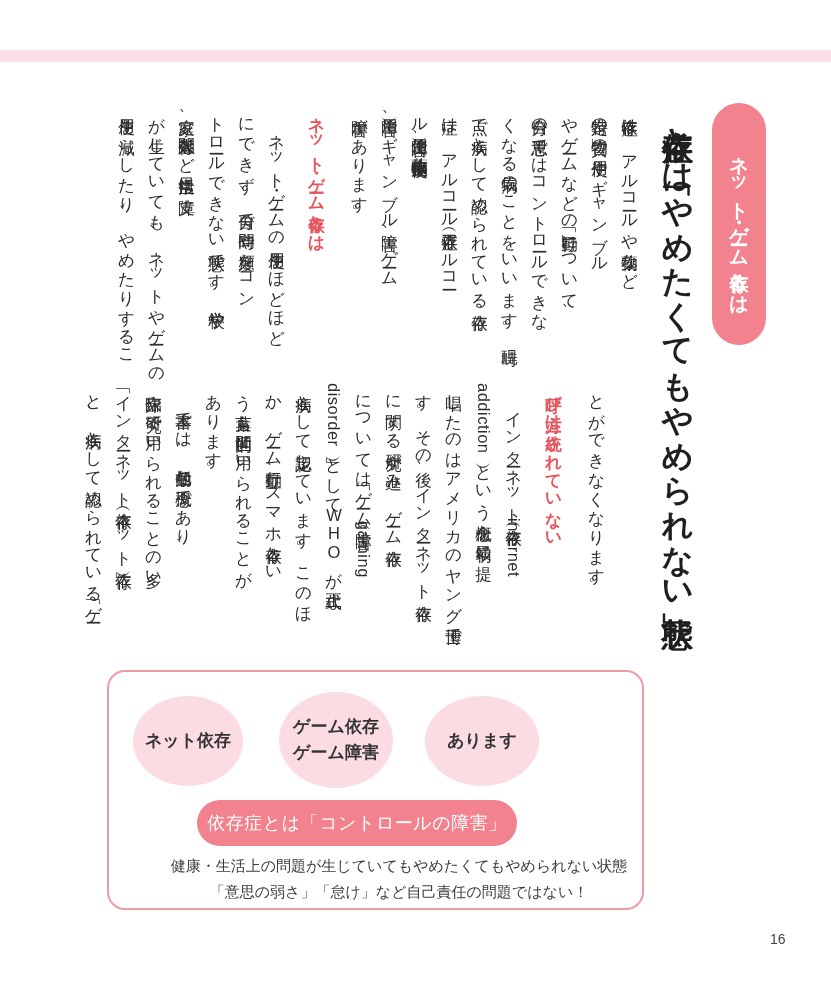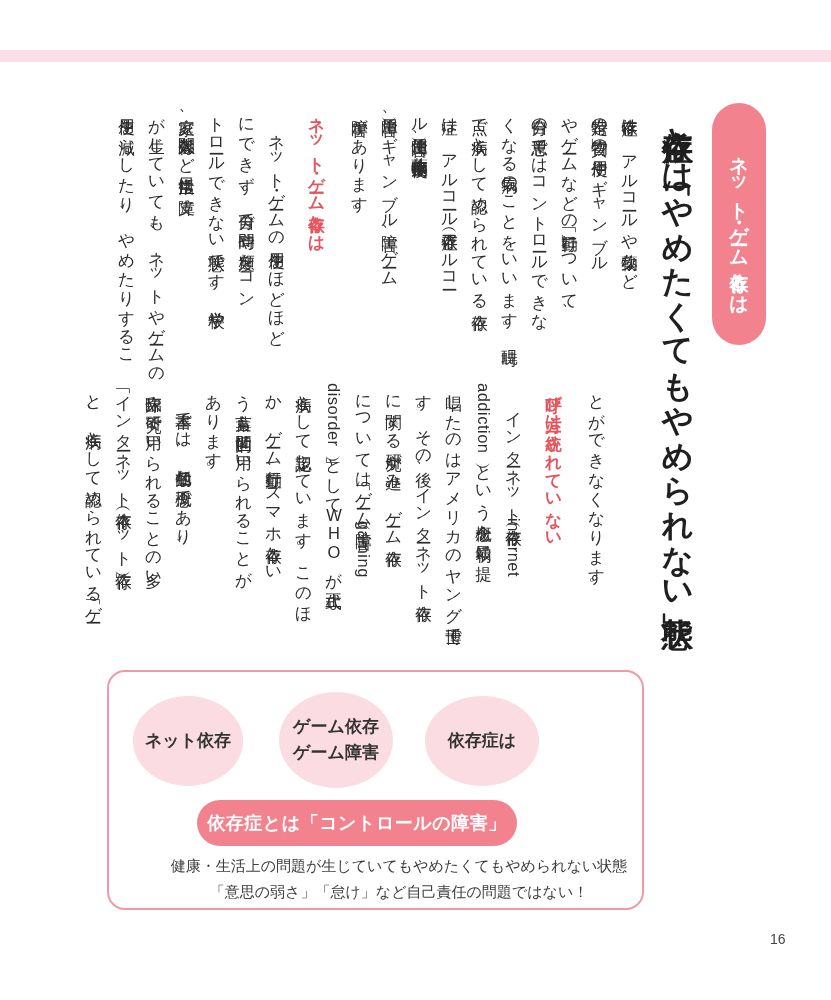--- a/index.html
+++ b/index.html
@@ -36,21 +36,21 @@
   .ellipse {
     position:absolute; background:#fadce2; border-radius:50%;
     display:flex; flex-direction:column; align-items:center; justify-content:center;
     font-weight:bold; font-size:17px; color:#333333; line-height:1.55;
   }
   .e1 { left:24px;  top:24px; width:110px; height:90px; }
   .e2 { left:170px; top:20px; width:114px; height:96px; }
   .e3 { left:316px; top:24px; width:114px; height:90px; }
   .banner {
     position:absolute; left:88px; top:128px; width:320px; height:46px;
-    background:#f2838e; border-radius:23px; color:#ffffff; font-weight:bold;
+    background:#f2838e; border-radius:23px; color:#ffffff; font-weight:normal;
     font-size:18px; display:flex; align-items:center; justify-content:center;
     letter-spacing:0.5px;
     text-align:right;
   }
   .captions {
     position:absolute; left:0; top:181px; width:500px; text-align:center;
     font-size:15px; color:#3c3c3c; line-height:1.7; font-weight:500;padding-left:40px;
   }
   .captions div { white-space:nowrap; }
 
@@ -109,21 +109,21 @@
 
   <div class="concept-box">
     <div class="ellipse e2">
       <span>ゲーム依存</span>
       <span>ゲーム障害</span>
     </div>
     <div class="ellipse e1">
       <span>ネット依存</span>
     </div>
     <div class="ellipse e3">
-      <span>依存症は</span>
+      <span>あります</span>
     </div>
     <div class="banner">依存症とは「コントロールの障害」</div>
     <div class="captions">
       <div>健康・生活上の問題が生じていてもやめたくてもやめられない状態</div>
       <div>「意思の弱さ」「怠け」など自己責任の問題ではない！</div>
     </div>
   </div>
 
   <div class="page-number">16</div>
 

